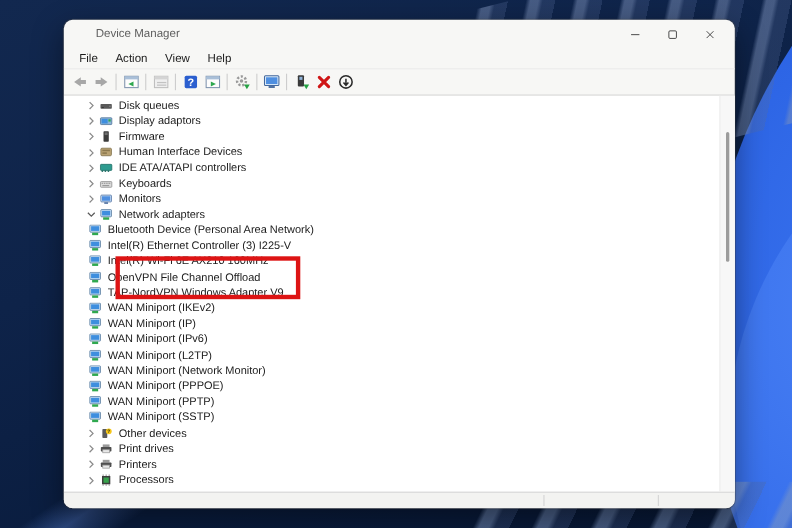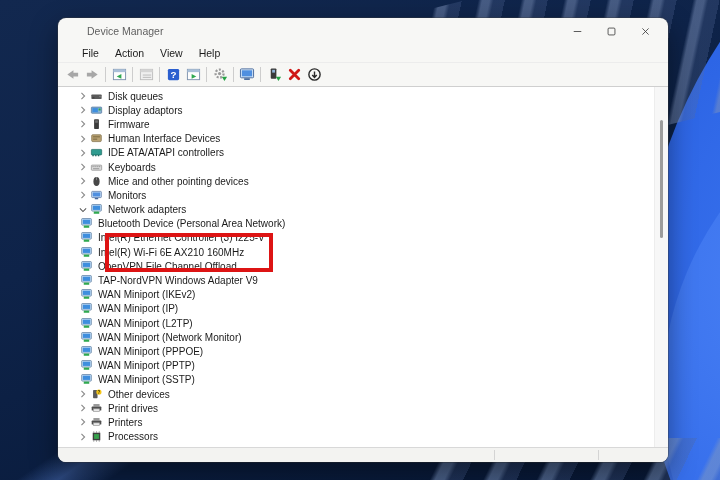--- a/index.html
+++ b/index.html
@@ -23,21 +23,21 @@
     background:linear-gradient(180deg,rgba(59,92,158,0) 0%,rgba(72,108,180,.55) 45%,rgba(59,92,158,0) 100%);}
   
   .window{position:absolute;left:58px;top:18px;width:610px;height:444px;border-radius:8px;
     background:#f7f7f5;box-shadow:0 10px 28px rgba(0,0,0,.42),0 0 0 1px rgba(70,70,70,.35);
     overflow:hidden;display:flex;flex-direction:column;}
   .titlebar{height:26px;display:flex;align-items:center;padding:0 6px 0 9px;flex:0 0 auto;}
   .title-icon{width:14px;height:14px;margin-right:6px;display:flex;align-items:center;}
   .title-text{font-size:10.5px;color:#5f5f5f;flex:1 1 auto;}
   .win-controls{display:flex;align-items:center;}
   .win-btn{width:34px;height:22px;display:flex;align-items:center;justify-content:center;}
-  .menubar{height:18px;display:flex;align-items:center;padding-left:16px;flex:0 0 auto;
+  .menubar{height:18px;display:flex;align-items:center;padding-left:6px;flex:0 0 auto;
     border-bottom:1px solid #ececec;}
   .menu-item{font-size:10.5px;color:#1b1b1b;padding:0 8px;}
   .toolbar{height:23px;display:flex;align-items:center;padding-left:4px;flex:0 0 auto;
     border-bottom:1px solid #cfcfcf;}
   .tb-btn{width:20px;height:20px;display:flex;align-items:center;justify-content:center;}
   .tb-sep{width:1px;height:15px;background:#cdcdcd;margin:0 3px;}
   .content{position:relative;flex:1 1 auto;background:#ffffff;overflow:hidden;}
   .tree{position:absolute;left:0;top:0;right:13px;bottom:0;padding-top:2px;overflow:hidden;}
   .tree-row{height:14.2px;display:flex;align-items:center;padding-left:18px;white-space:nowrap;}
   .tree-row .chevron{width:14px;height:12px;display:flex;align-items:center;justify-content:center;flex:0 0 auto;}
@@ -294,34 +294,20 @@
             <span class="label">Keyboards</span>
           </div>
           <div class="tree-row">
             <span class="chevron">
               <svg width="10" height="10" viewBox="0 0 16 16">
                 <path d="M5.5 3 L10.5 8 L5.5 13" stroke="#8a8a8a" stroke-width="1.8" fill="none"></path>
               </svg>
             </span>
             <span class="node-icon">
               <svg width="13" height="11" viewBox="0 0 16 16">
-                <ellipse cx="8" cy="8" rx="4.5" ry="6.5" fill="#474747"></ellipse>
-                <path d="M8 1.5 V6" stroke="#9a9a9a" stroke-width="1"></path>
-              </svg>
-            </span>
-            <span class="label">Mice and other pointing devices</span>
-          </div>
-          <div class="tree-row">
-            <span class="chevron">
-              <svg width="10" height="10" viewBox="0 0 16 16">
-                <path d="M5.5 3 L10.5 8 L5.5 13" stroke="#8a8a8a" stroke-width="1.8" fill="none"></path>
-              </svg>
-            </span>
-            <span class="node-icon">
-              <svg width="13" height="11" viewBox="0 0 16 16">
                 <rect x="1" y="2" width="14" height="9" rx="1" fill="#d7e8f8" stroke="#44689c"></rect>
                 <rect x="2.5" y="3.5" width="11" height="6" fill="#4f8fe0"></rect>
                 <rect x="5.5" y="11.5" width="5" height="2" fill="#44689c"></rect>
               </svg>
             </span>
             <span class="label">Monitors</span>
           </div>
           <div class="tree-row">
             <span class="chevron">
               <svg width="10" height="10" viewBox="0 0 16 16">
@@ -399,20 +385,30 @@
           </div>
           <div class="tree-row child">
             <span class="node-icon">
               <svg width="13" height="11" viewBox="0 0 16 16">
                 <rect x="1" y="0.8" width="14" height="9.5" rx="1" fill="#cfe4f7" stroke="#4a6f96"></rect>
                 <rect x="2.6" y="2.4" width="10.8" height="6.2" fill="#3e8ede"></rect>
                 <rect x="4" y="11" width="8" height="3.2" fill="#2fa84f"></rect>
               </svg>
             </span>
             <span class="label">WAN Miniport (IP)</span>
+          </div>
+          <div class="tree-row child">
+            <span class="node-icon">
+              <svg width="13" height="11" viewBox="0 0 16 16">
+                <rect x="1" y="0.8" width="14" height="9.5" rx="1" fill="#cfe4f7" stroke="#4a6f96"></rect>
+                <rect x="2.6" y="2.4" width="10.8" height="6.2" fill="#3e8ede"></rect>
+                <rect x="4" y="11" width="8" height="3.2" fill="#2fa84f"></rect>
+              </svg>
+            </span>
+            <span class="label">WAN Miniport (IPv6)</span>
           </div>
           <div class="tree-row child">
             <span class="node-icon">
               <svg width="13" height="11" viewBox="0 0 16 16">
                 <rect x="1" y="0.8" width="14" height="9.5" rx="1" fill="#cfe4f7" stroke="#4a6f96"></rect>
                 <rect x="2.6" y="2.4" width="10.8" height="6.2" fill="#3e8ede"></rect>
                 <rect x="4" y="11" width="8" height="3.2" fill="#2fa84f"></rect>
               </svg>
             </span>
             <span class="label">WAN Miniport (L2TP)</span>

